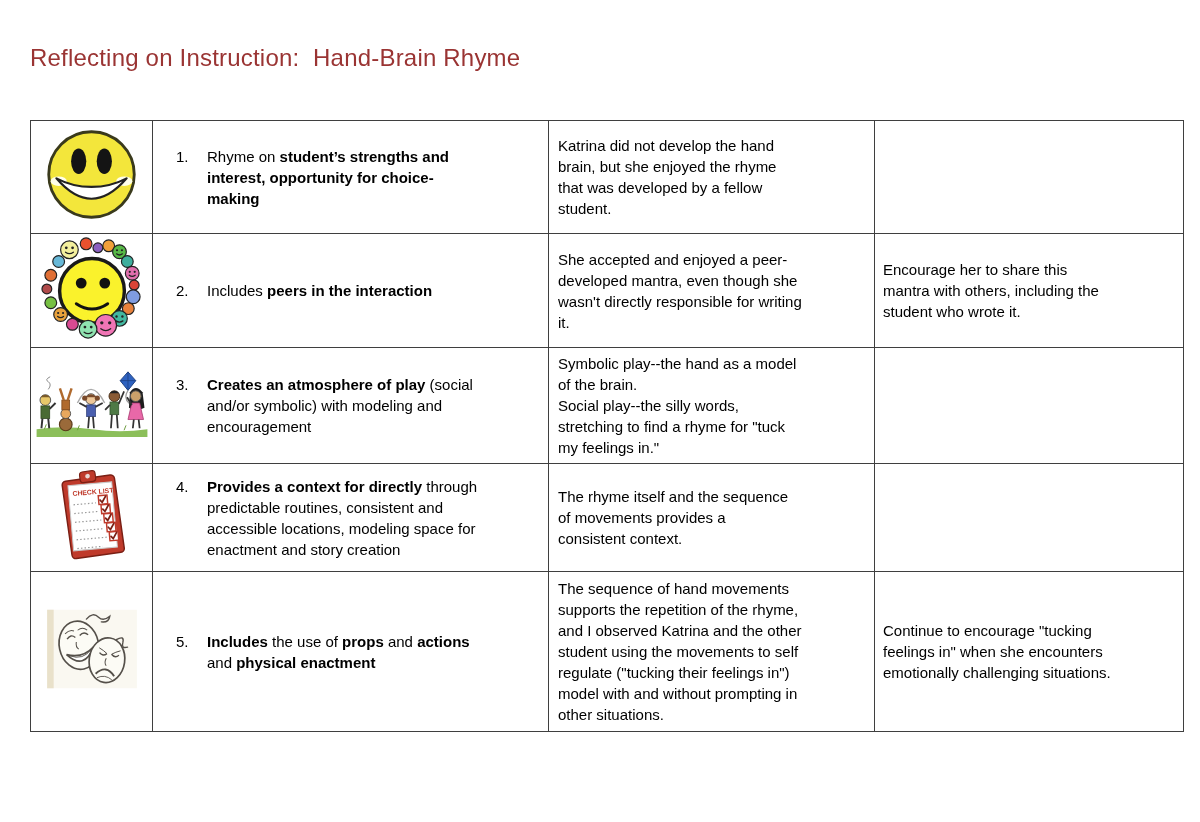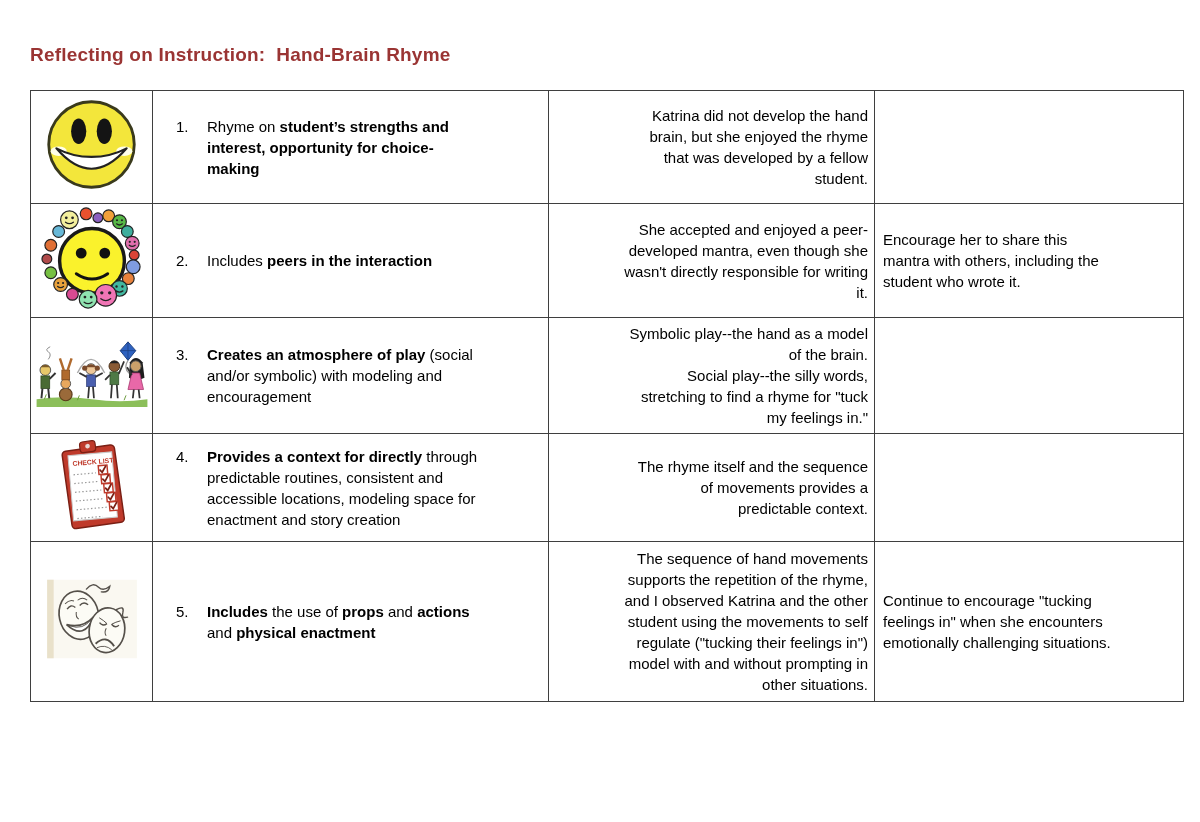--- a/index.html
+++ b/index.html
@@ -3,25 +3,25 @@
 <meta charset="utf-8">
 <style>
   * { margin: 0; padding: 0; box-sizing: border-box; }
   html, body { background: #ffffff; width: 1200px; }
   body {
     font-family: "Liberation Sans", "DejaVu Sans", sans-serif;
     color: #000;
   }
   .page { padding: 44px 15px 0 30px; }
   .doc-title {
-    font-size: 19px;
-    font-weight: bold;
+    font-size: 24px;
+    font-weight: normal;
     white-space: pre;
     letter-spacing: 0.2px;
-    margin-bottom: 24px;
+    margin-bottom: 48px;
   }
   table.rubric {
     border-collapse: collapse;
     table-layout: fixed;
     width: 1153px;
   }
   table.rubric th, table.rubric td {
     border: 1px solid #3f3f3f;
     vertical-align: middle;
     font-size: 15px;
@@ -35,21 +35,20 @@
   }
   td.icon-cell { text-align: center; padding: 2px; }
   td.comp-cell { padding: 4px 6px 4px 23px; }
   .comp { display: flex; align-items: flex-start; }
   .comp .num { width: 31px; flex: 0 0 31px; }
   .comp .comp-text { white-space: pre-line; }
   .comp .comp-text b, .comp .comp-text .b { font-weight: bold; }
   td.ex-cell {
     padding: 5px 6px 5px 9px;
     white-space: pre-line;
-    text-align: right;
   }
   td.ref-cell {
     padding: 5px 6px 5px 8px;
     white-space: pre-line;
     font-size: 15.5px;
     line-height: 22.5px;
   }
 </style>
 </head>
 <body>
@@ -258,21 +257,21 @@
         <div class="comp">
           <span class="num">4.</span>
           <div class="comp-text"><span class="b">Provides a context for directly</span><span> through
 predictable routines, consistent and
 accessible locations, modeling space for
 enactment and story creation</span></div>
         </div>
       </td>
       <td class="ex-cell">The rhyme itself and the sequence
 of movements provides a
-predictable context.</td>
+consistent context.</td>
       <td class="ref-cell"></td>
     </tr>
 
     <tr style="height:160px">
       <td class="icon-cell">
         <svg width="94" height="86" viewBox="0 0 100 92">
           <rect x="2" y="4" width="96" height="84" fill="#faf8f1"></rect>
           <rect x="2" y="4" width="7" height="84" fill="#e9e1ca"></rect>
           <g fill="none" stroke="#55504a" stroke-width="1.5" stroke-linecap="round">
             <path d="M44 14 q7 -8 13 -2 q5 5 12 -1 q-1 7 -9 6"></path>

